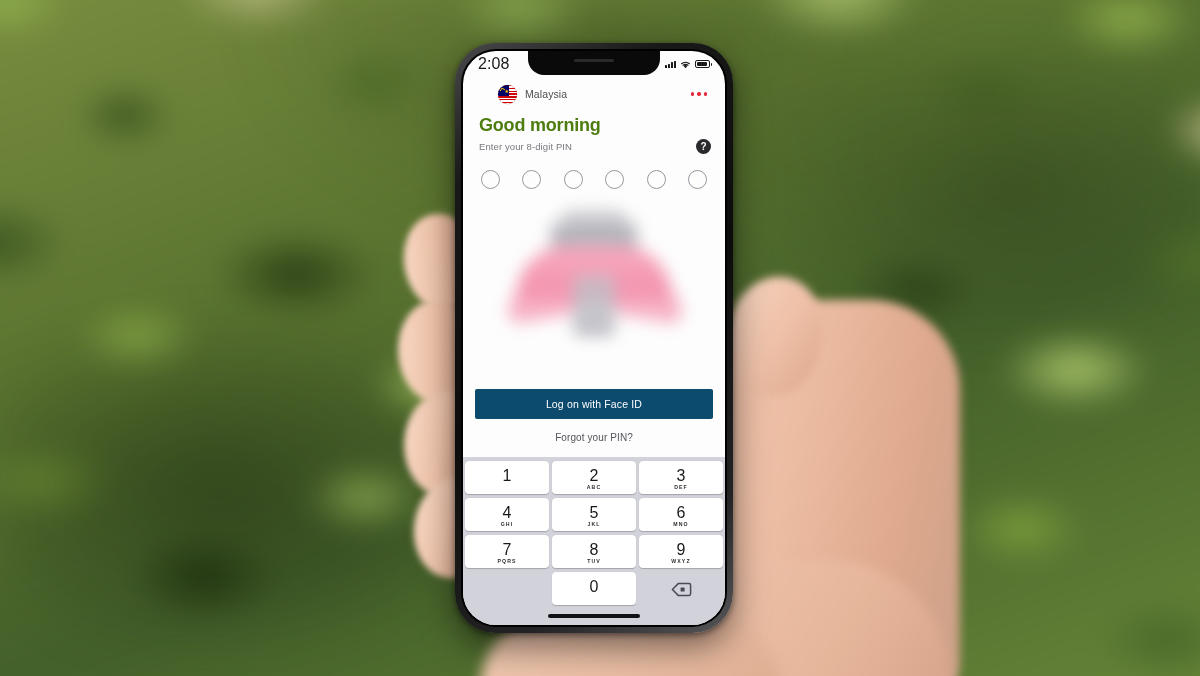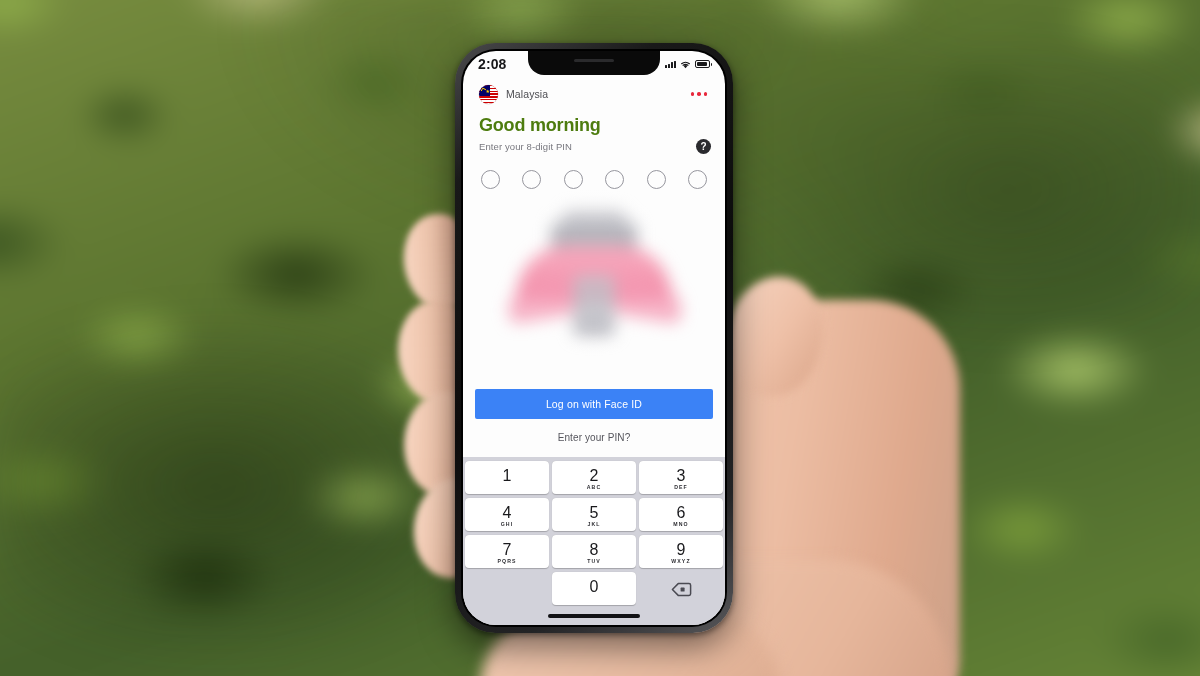--- a/index.html
+++ b/index.html
@@ -174,22 +174,22 @@
     position: relative;
     height: 26px;
     flex: none;
     display: flex;
     align-items: center;
     justify-content: space-between;
     padding: 0 15px;
     z-index: 30;
   }
   #clock {
-    font-size: 14px;
-    font-weight: bold;
+    font-size: 16px;
+    font-weight: normal;
     color: #18181a;
     letter-spacing: .1px;
   }
   #status-icons {
     display: flex;
     align-items: center;
     gap: 4px;
   }
   .bars { display: flex; align-items: flex-end; gap: 1px; height: 8px; }
   .bars i { display: block; width: 2px; background: #1b1b1d; border-radius: .5px; }
@@ -215,20 +215,21 @@
   .batt span { display: block; height: 100%; width: 88%; background: #1b1b1d; border-radius: 1px; }
 
   
   #app-header {
     flex: none;
     height: 34px;
     display: flex;
     align-items: center;
     justify-content: space-between;
     padding: 0 16px;
+    margin-left: 19px;
   }
   #region {
     display: flex;
     align-items: center;
     gap: 8px;
   }
   #flag {
     width: 19px; height: 19px;
     border-radius: 50%;
     overflow: hidden;
@@ -404,21 +405,21 @@
     flex: none;
     position: relative;
     padding: 0 12px 8px 12px;
     z-index: 5;
   }
   #faceid-btn {
     width: 100%;
     height: 30px;
     border: none;
     border-radius: 2px;
-    background: #3b82f6;
+    background: #0c4a6e;
     color: #ffffff;
     font-size: 10.5px;
     font-family: inherit;
     letter-spacing: .15px;
     cursor: pointer;
     display: flex;
     align-items: center;
     justify-content: center;
   }
   #forgot-pin {
@@ -581,21 +582,21 @@
         <span class="umbrella"></span>
         <span class="wingL"></span>
         <span class="wingR"></span>
         <span class="body"></span>
       </div>
       <div id="illus-fade"></div>
     </div>
 
     <div id="cta-block">
       <button id="faceid-btn">Log on with Face ID</button>
-      <a id="forgot-pin" href="#">Enter your PIN?</a>
+      <a id="forgot-pin" href="#">Forgot your PIN?</a>
     </div>
 
     <div id="keypad">
       <button class="key">
         <span class="num">1</span>
         <span class="alpha"></span>
       </button>
       <button class="key">
         <span class="num">2</span>
         <span class="alpha">ABC</span>

